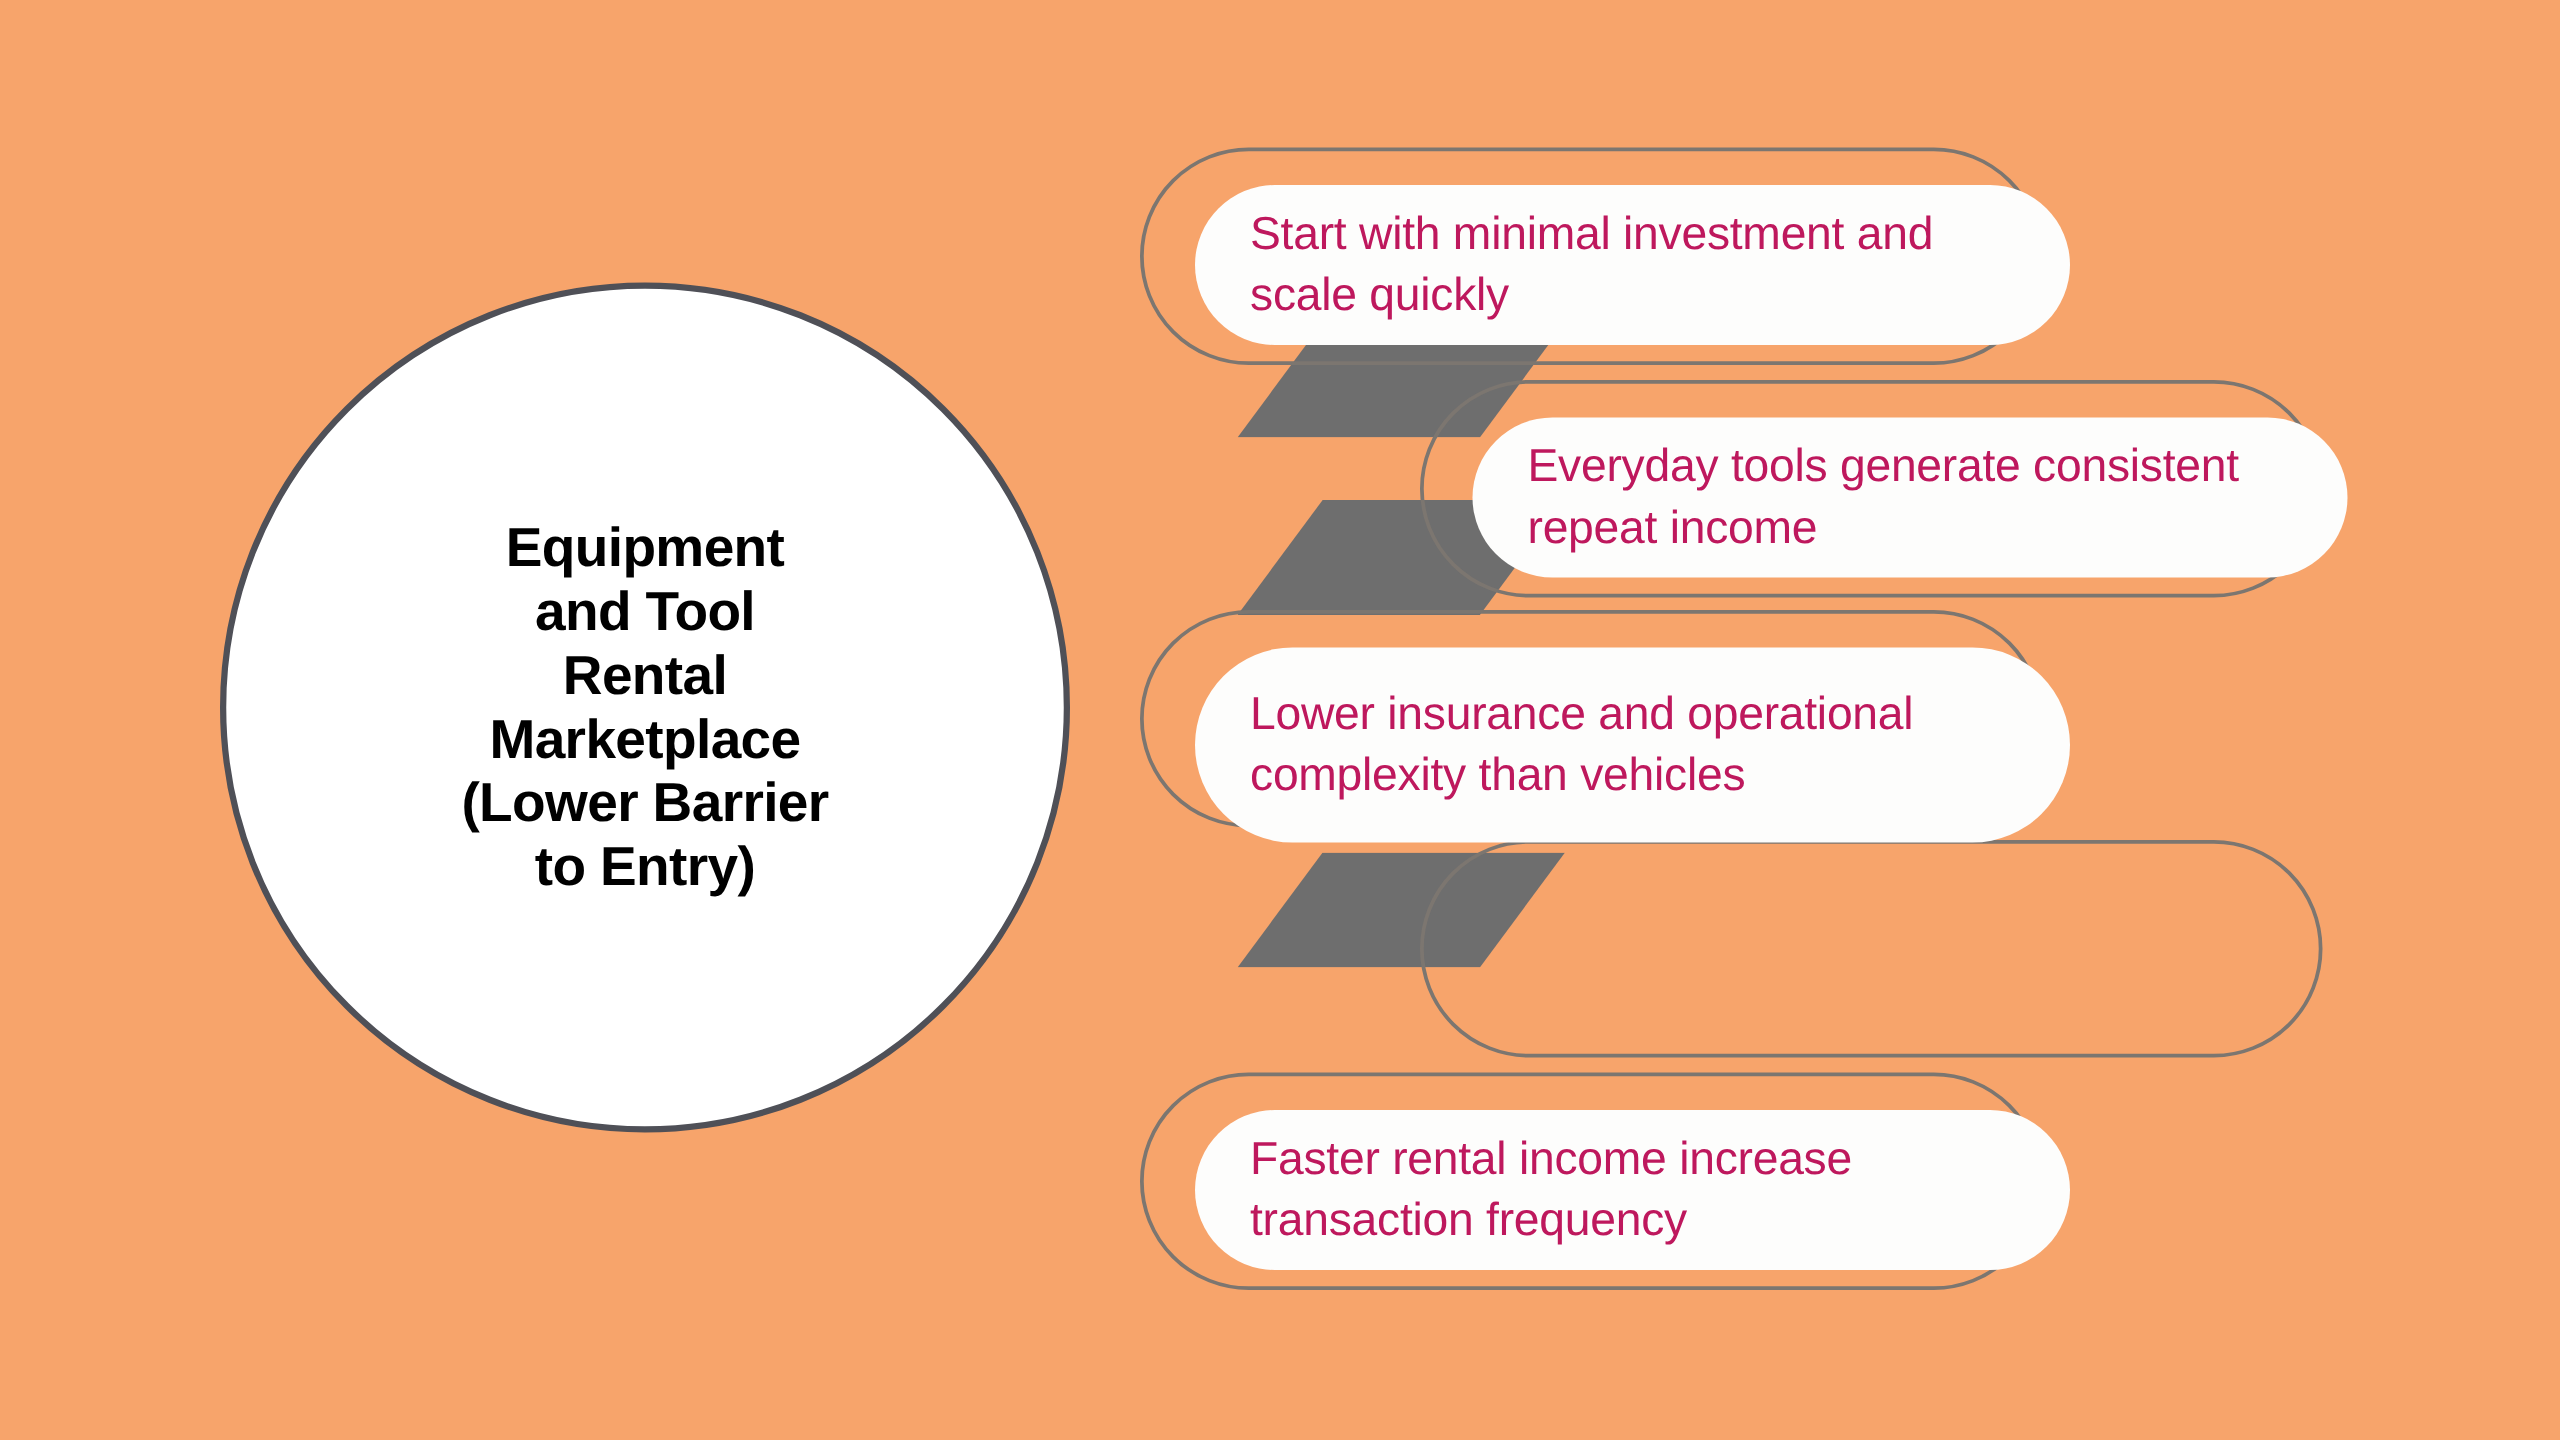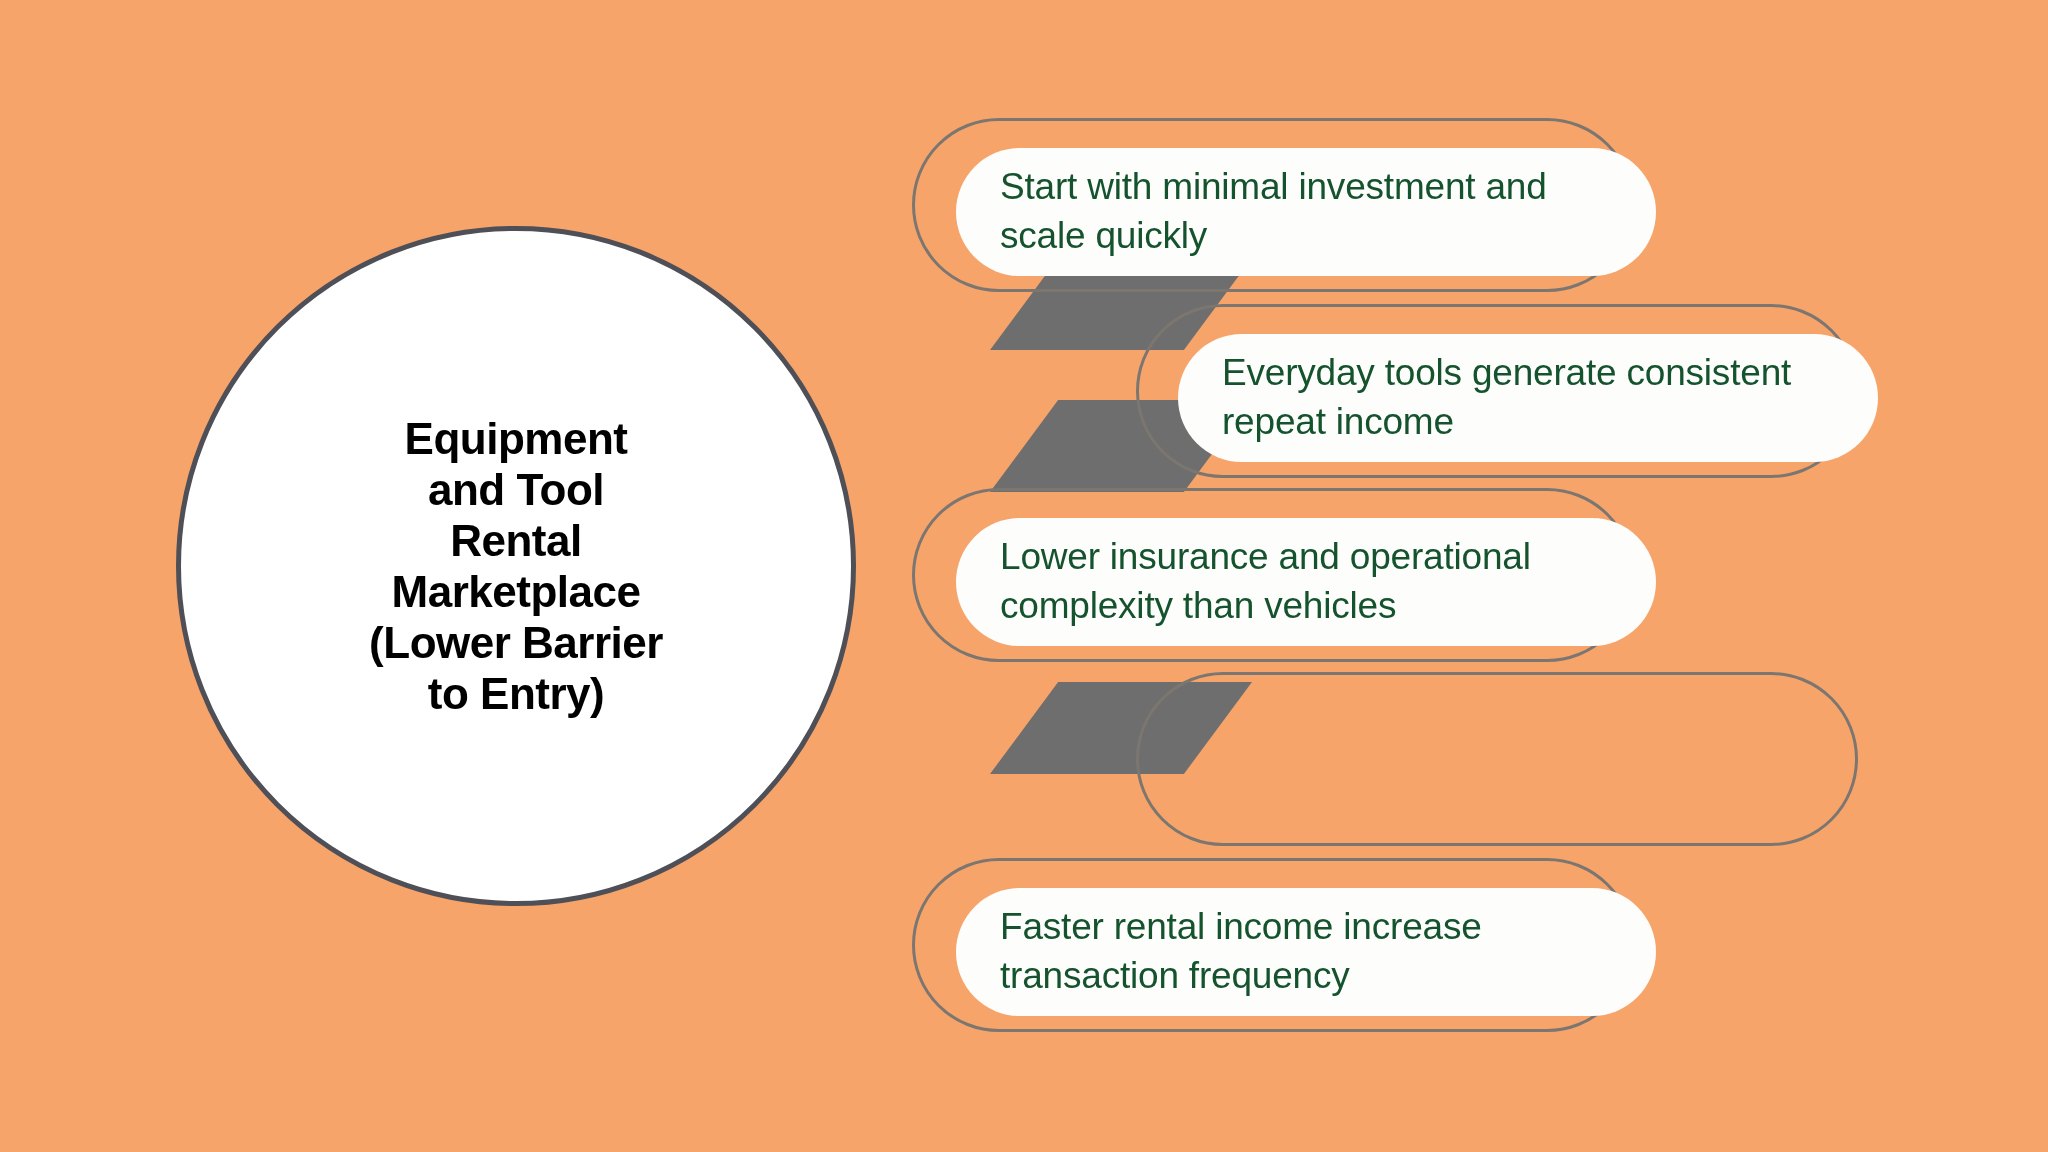--- a/index.html
+++ b/index.html
@@ -92,21 +92,21 @@
     display: flex;
     align-items: center;
     padding: 0 44px;
   }
 
   .pill-text {
     font-family: "Liberation Sans", sans-serif;
     font-weight: 400;
     font-size: 37px;
     line-height: 1.32;
-    color: #14532d;
+    color: #be185d;
     text-align: left;
     white-space: pre-line;
     letter-spacing: -0.2px;
   }
 </style>
 </head>
 <body>
 
 <div id="canvas">
 
@@ -141,21 +141,21 @@
 scale quickly</span>
     </div>
 
     <div class="pill-outline" style="left:206px; top:304px; width:722px; height:174px;"></div>
     <div class="pill" style="left:248px; top:334px; width:700px; height:128px;">
       <span class="pill-text">Everyday tools generate consistent
 repeat income</span>
     </div>
 
     <div class="pill-outline" style="left:-18px; top:488px; width:722px; height:174px;"></div>
-    <div class="pill" style="left:26px; top:518px; width:700px; height:128px;">
+    <div class="pill" style="left:26px; top:518px; width:700px; height:156px;">
       <span class="pill-text">Lower insurance and operational
 complexity than vehicles</span>
     </div>
 
     <div class="pill-outline" style="left:206px; top:672px; width:722px; height:174px;"></div>
 
     <div class="pill-outline" style="left:-18px; top:858px; width:722px; height:174px;"></div>
     <div class="pill" style="left:26px; top:888px; width:700px; height:128px;">
       <span class="pill-text">Faster rental income increase
 transaction frequency</span>

